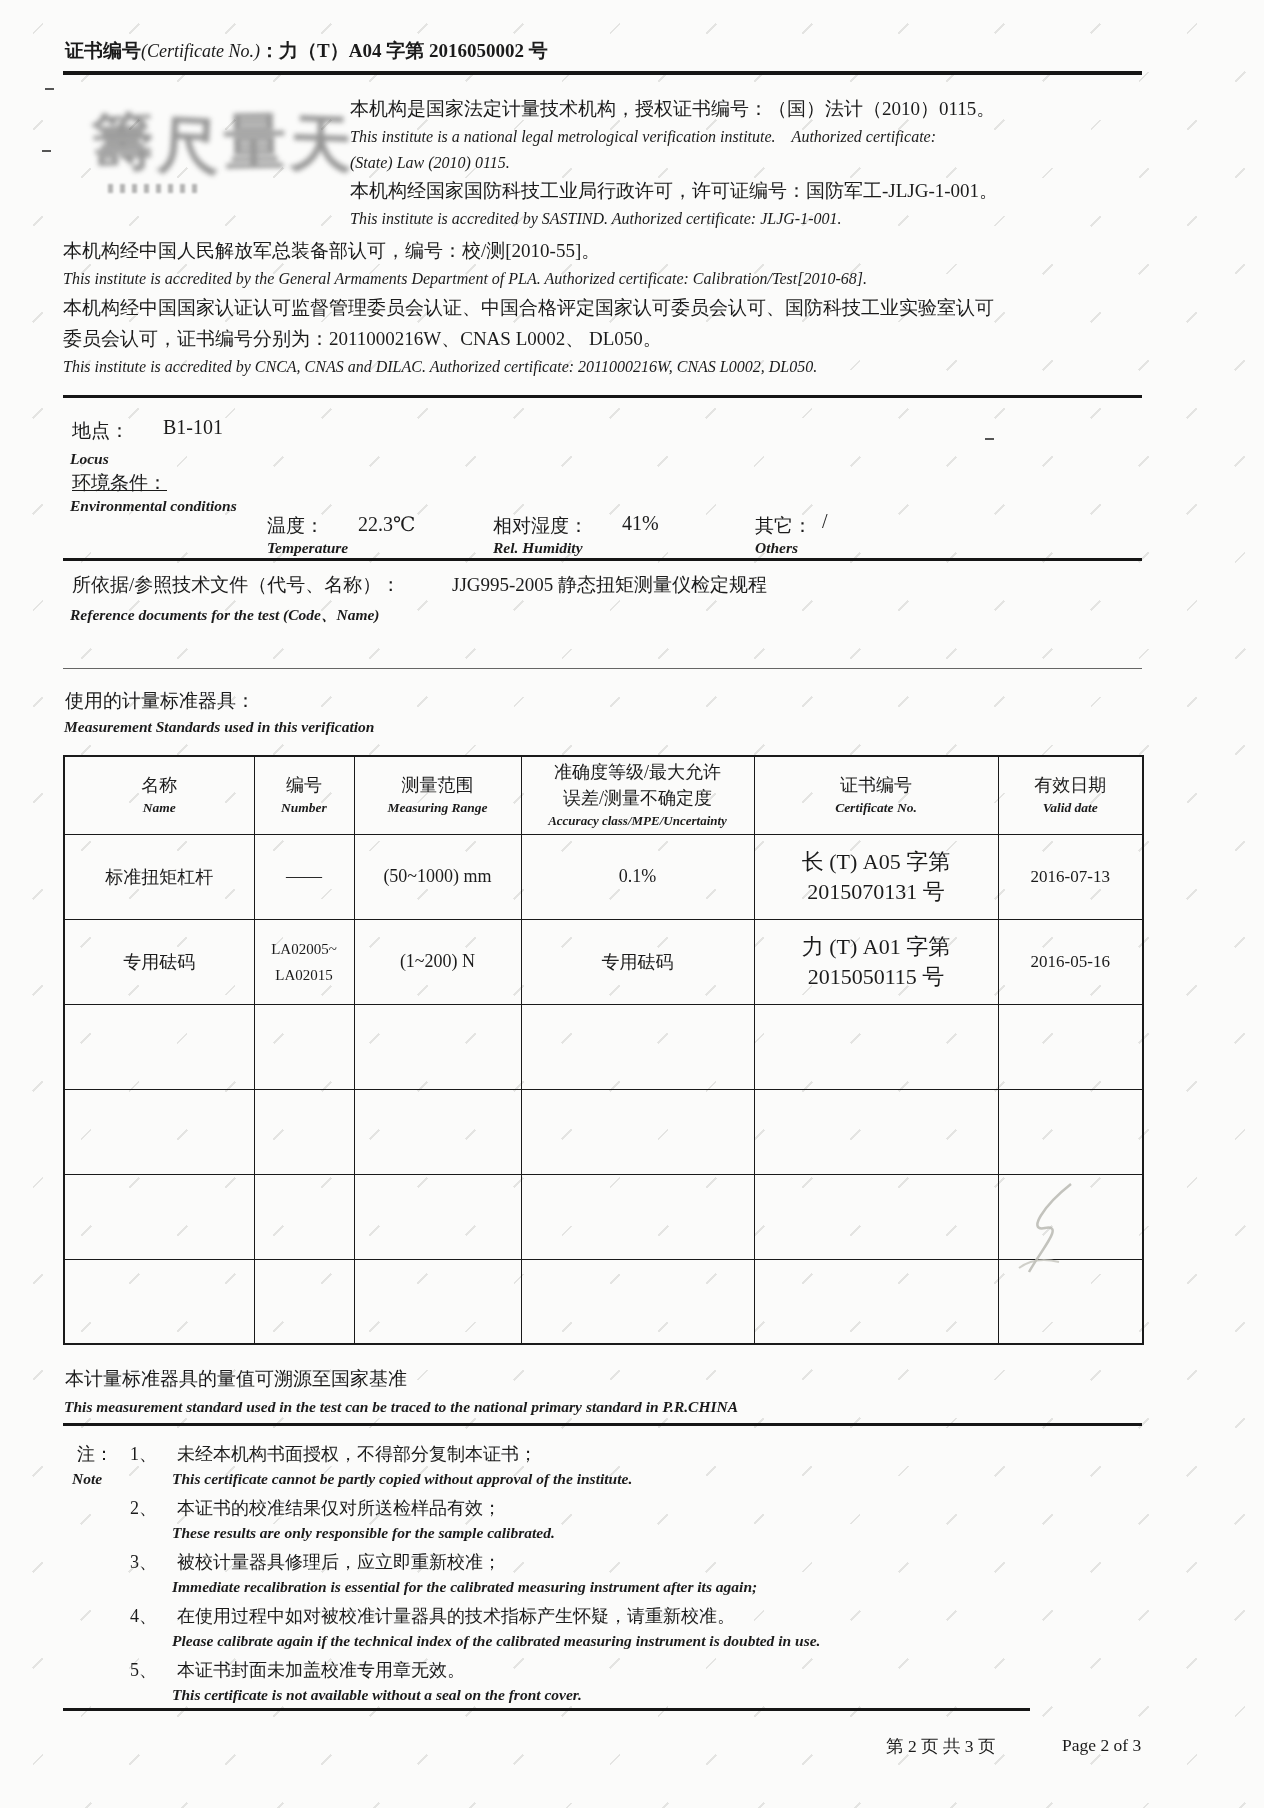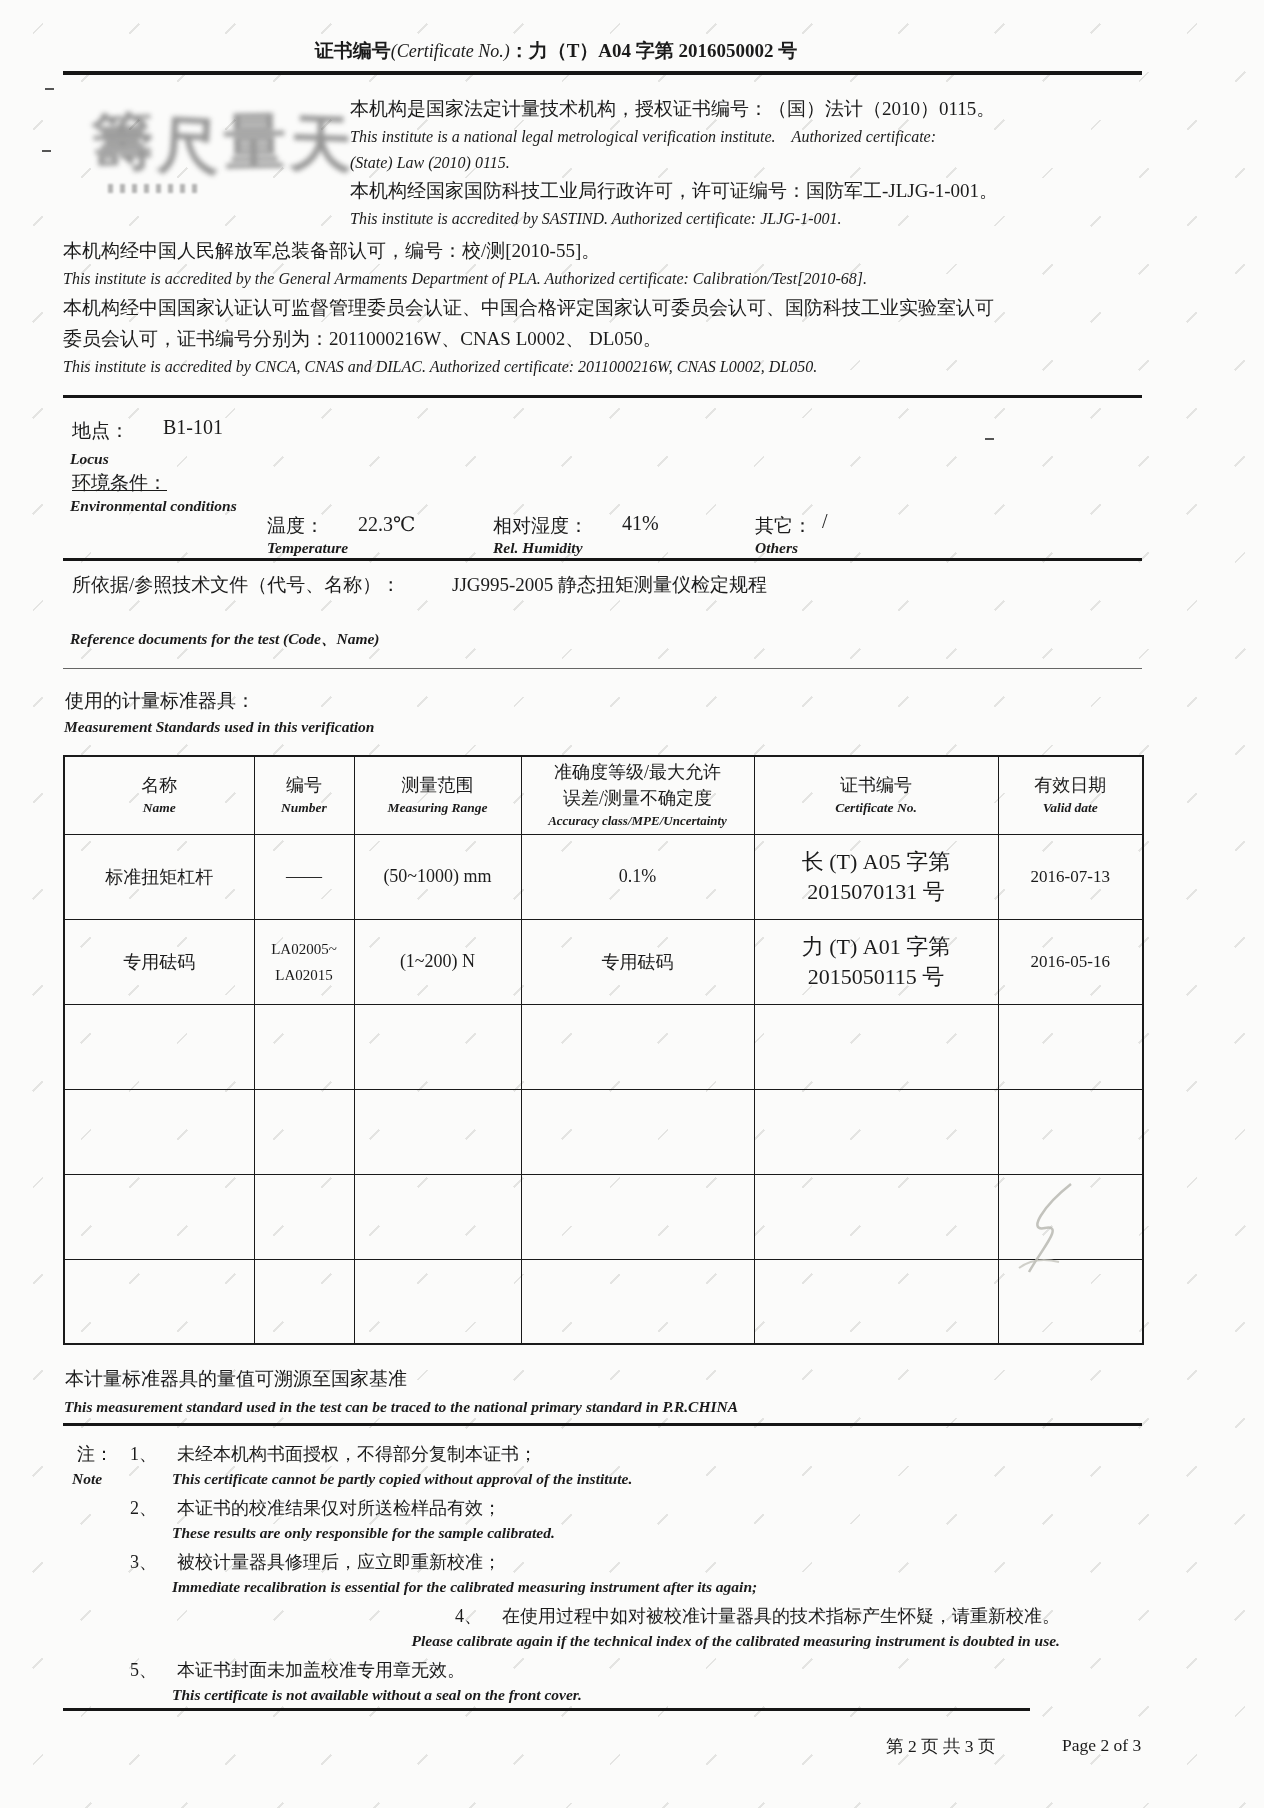--- a/index.html
+++ b/index.html
@@ -15,21 +15,21 @@
       repeating-linear-gradient(45deg,#fbfbfa 0 54px,transparent 54px 68px),
       repeating-linear-gradient(135deg,transparent 0 46px,#e4e4e2 46px 48px,transparent 48px 68px);
   }
   .content{position:absolute;inset:0;z-index:1;}
   .abs{position:absolute;}
   .rule{position:absolute;background:#161616;}
   .cn{font-size:19px;line-height:30px;}
   .en{font-style:italic;font-size:16px;line-height:26px;}
   .en-b{font-style:italic;font-weight:bold;font-size:15.5px;line-height:22px;}
   
-  .hdr{top:38px;left:81px;width:950px;text-align:center;font-size:19px;white-space:nowrap;}
+  .hdr{top:38px;left:65px;width:950px;text-align:left;font-size:19px;white-space:nowrap;}
   .hdr .b{font-weight:bold;}
   .hdr .it{font-style:italic;font-weight:normal;font-size:18px;}
   
   .stamp{top:98px;left:92px;width:252px;height:92px;display:flex;gap:4px;}
   .stamp span{
     display:block;font-size:62px;line-height:88px;font-weight:bold;color:#3c3c3c;
     filter:blur(2.4px);opacity:.52;transform:rotate(-2deg);
   }
   .stamp span:nth-child(2){transform:rotate(3deg) translateY(4px);}
   .stamp span:nth-child(3){transform:rotate(-1deg);}
@@ -122,21 +122,21 @@
     <span class="abs en-b" style="top:537px;left:493px;">Rel. Humidity</span>
 
     <span class="abs lbl" style="top:513px;left:755px;">其它：</span>
     <span class="abs val" style="top:510px;left:822px;">/</span>
     <span class="abs en-b" style="top:537px;left:755px;">Others</span>
 
     <div class="rule" style="top:558px;left:63px;width:1079px;height:3px;"></div>
 
     <span class="abs lbl" style="top:572px;left:72px;">所依据/参照技术文件（代号、名称）：</span>
     <span class="abs lbl" style="top:572px;left:452px;">JJG995-2005 静态扭矩测量仪检定规程</span>
-    <span class="abs en-b" style="top:604px;left:70px;margin-top:24px;">Reference documents for the test (Code、Name)</span>
+    <span class="abs en-b" style="top:604px;left:70px;">Reference documents for the test (Code、Name)</span>
 
     <div class="rule" style="top:668px;left:63px;width:1079px;height:1px;opacity:.65;"></div>
 
     <span class="abs lbl" style="top:688px;left:65px;">使用的计量标准器具：</span>
     <span class="abs en-b" style="top:716px;left:64px;">Measurement Standards used in this verification</span>
 
     <table class="std">
       <colgroup>
         <col style="width:190px">
           <col style="width:100px">
@@ -240,21 +240,21 @@
       <div class="nen">This certificate cannot be partly copied without approval of the institute.</div>
     </div>
     <div class="note-item" style="top:1496px;">
       <span class="no">2、</span><span class="ncn">本证书的校准结果仅对所送检样品有效；</span>
       <div class="nen">These results are only responsible for the sample calibrated.</div>
     </div>
     <div class="note-item" style="top:1550px;">
       <span class="no">3、</span><span class="ncn">被校计量器具修理后，应立即重新校准；</span>
       <div class="nen">Immediate recalibration is essential for the calibrated measuring instrument after its again;</div>
     </div>
-    <div class="note-item" style="top:1604px;text-align:right;">
+    <div class="note-item" style="top:1604px;">
       <span class="no">4、</span><span class="ncn">在使用过程中如对被校准计量器具的技术指标产生怀疑，请重新校准。</span>
       <div class="nen">Please calibrate again if the technical index of the calibrated measuring instrument is doubted in use.</div>
     </div>
     <div class="note-item" style="top:1658px;">
       <span class="no">5、</span><span class="ncn">本证书封面未加盖校准专用章无效。</span>
       <div class="nen">This certificate is not available without a seal on the front cover.</div>
     </div>
 
     <div class="rule" style="top:1708px;left:63px;width:967px;height:2.5px;"></div>
 

